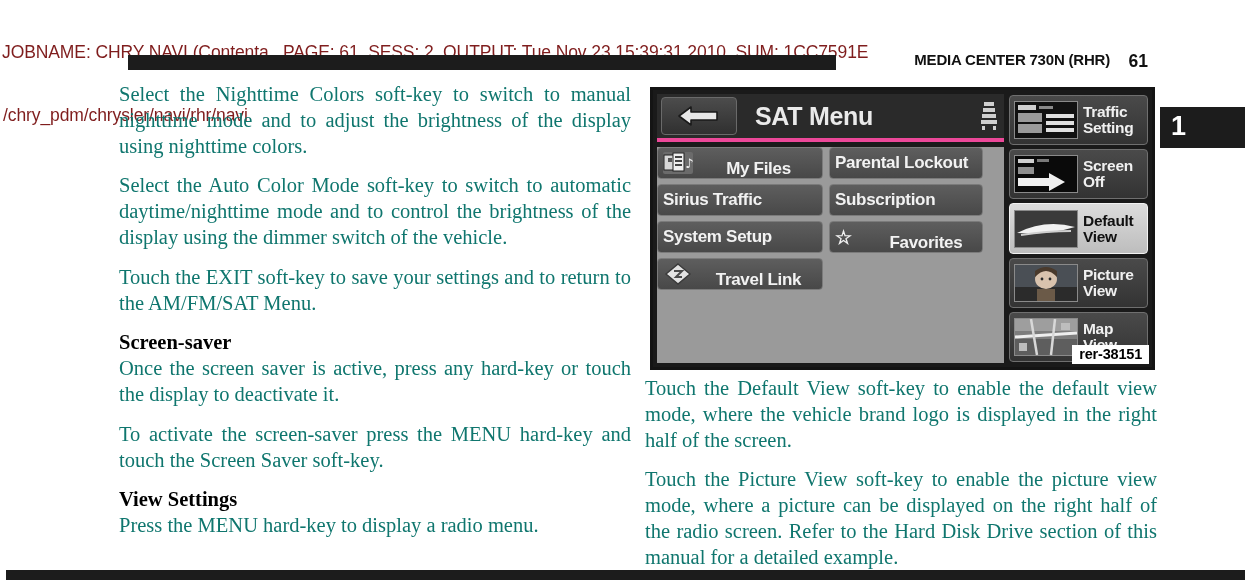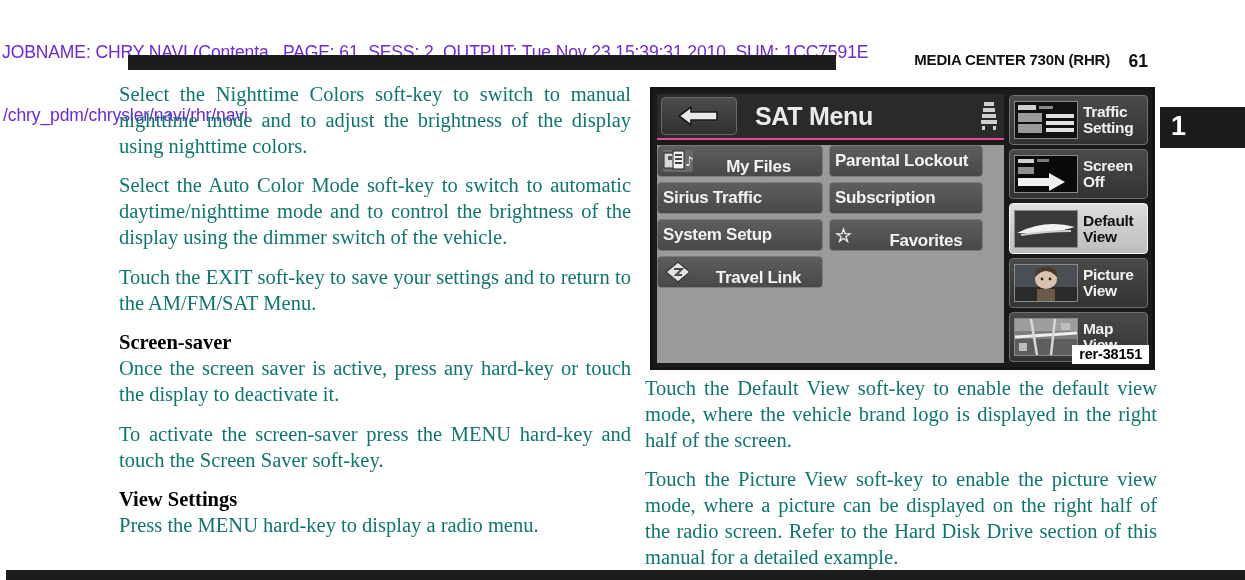--- a/index.html
+++ b/index.html
@@ -17,21 +17,21 @@
   }
 
   
   #job-header {
     position: absolute;
     left: 0; top: 0;
     width: 1245px;
     font-family: "Liberation Sans", sans-serif;
     font-size: 17.5px;
     line-height: 21px;
-    color: #6d28d9;
+    color: #7f1d1d;
     letter-spacing: -0.1px;
     white-space: pre;
   }
   #job-header .line1 { padding-left: 2px; }
   #job-header .line2 { padding-left: 3px; }
 
   
   #running-head {
     position: absolute;
     left: 128px; top: 55px;
@@ -155,21 +155,21 @@
   }
 
   
   #titlebar {
     height: 44px;
     background: #2a2a2a;
     display: flex;
     align-items: center;
     position: relative;
     margin-bottom: 5px;
-    border-bottom: 2px solid #ec4899;
+    border-bottom: 4px solid #ec4899;
   }
   #back-btn {
     width: 74px; height: 36px;
     margin-left: 4px;
     background: linear-gradient(#4c4c4c, #303030);
     border: 1px solid #6a6a6a;
     border-radius: 4px;
     display: flex;
     align-items: center;
     justify-content: center;

